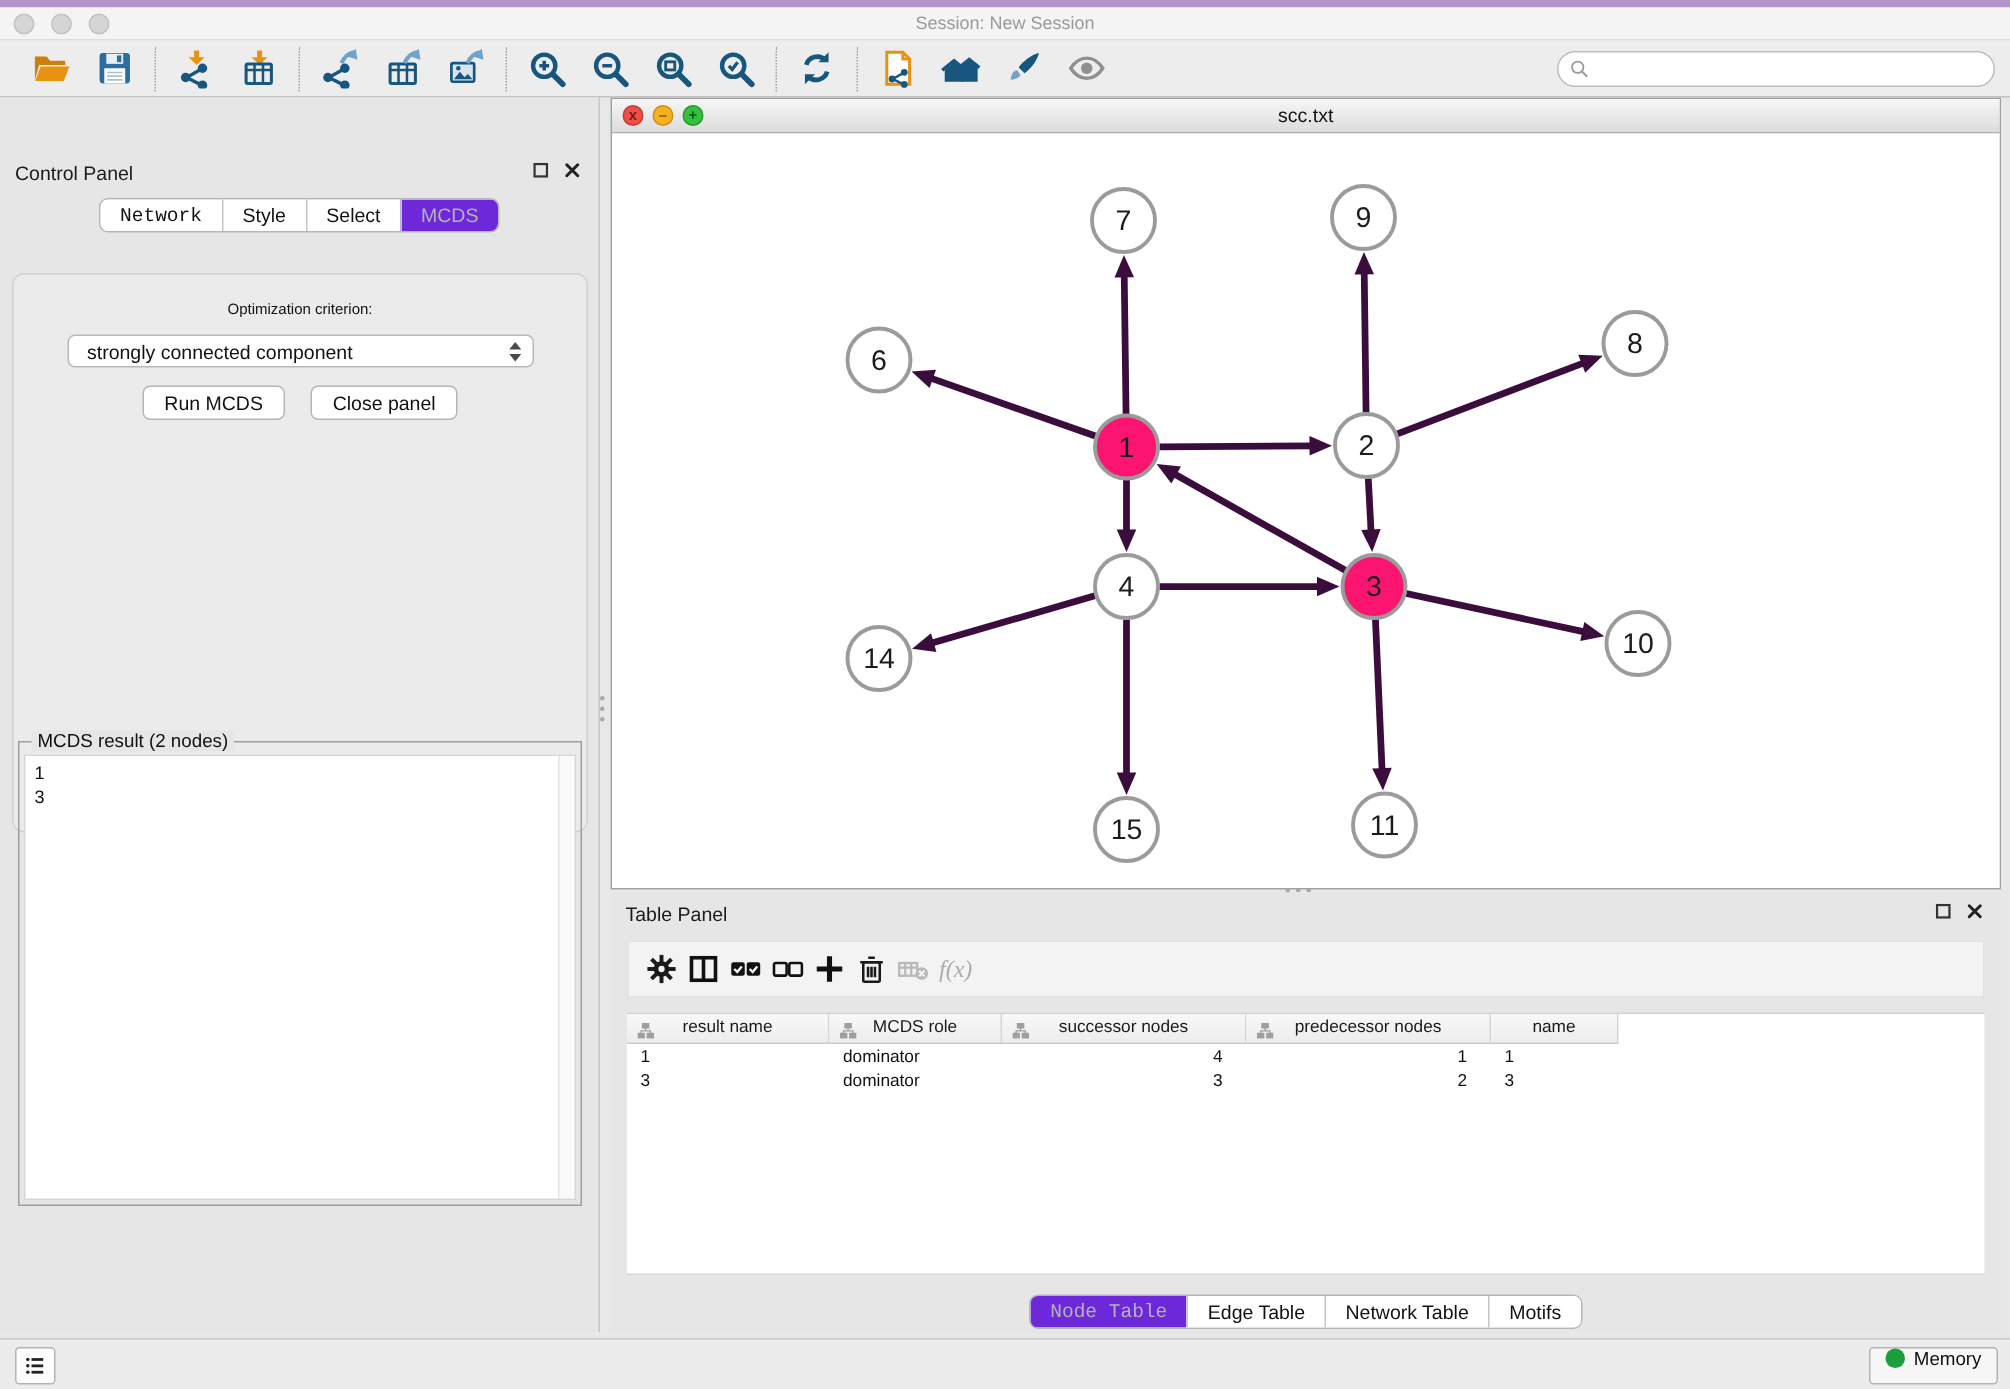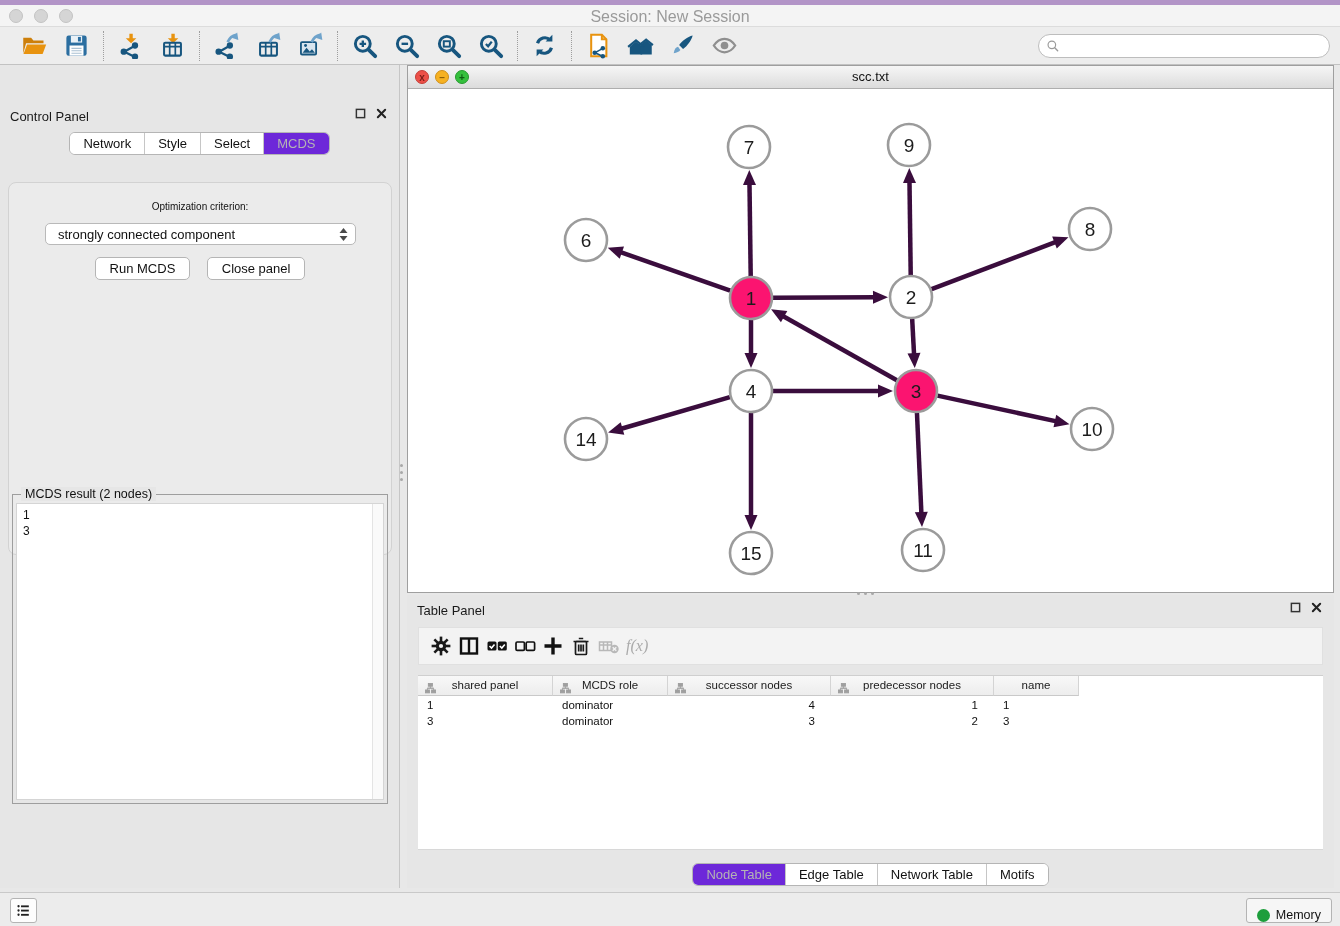--- a/index.html
+++ b/index.html
@@ -4,21 +4,21 @@
 <style>
   * { margin:0; padding:0; box-sizing:border-box; }
   body { font-family:"Liberation Sans", sans-serif; background:#555; }
   .window { position:relative; width:1340px; height:926px; background:#e8e8e8; overflow:hidden; }
 
   
   .top-band { position:absolute; left:0; top:0; width:100%; height:5px; background:#b294c7; }
   .titlebar { position:absolute; left:0; top:5px; width:100%; height:22px; background:#f4f4f4; border-bottom:1px solid #dcdcdc; }
   .tl-group { position:absolute; left:9px; top:4px; display:flex; gap:11px; }
   .tl { width:14px; height:14px; border-radius:50%; background:#d5d5d5; border:1px solid #c3c3c3; }
-  .win-title { position:absolute; left:0; right:0; top:3px; text-align:center; font-size:16px; color:#9a9a9a; }
+  .win-title { position:absolute; left:0; right:0; top:3px; text-align:center; font-size:12px; color:#9a9a9a; }
 
   .toolbar { position:absolute; left:0; top:27px; width:100%; height:38px; background:#ededed; border-bottom:1px solid #c2c2c2; display:flex; align-items:center; padding-left:8px; }
   #toolbar-groups { display:flex; align-items:center; }
   .tgroup { display:flex; gap:15px; padding:0 13px; align-items:center; }
   .tsep { width:1px; height:30px; border-left:1px dotted #9e9e9e; }
   .ticon { width:27px; height:27px; display:inline-block; }
   .ticon svg { width:100%; height:100%; display:block; }
   .searchbox { margin-left:auto; margin-right:10px; width:292px; height:24px; background:#fff; border:1px solid #bdbdbd; border-radius:12px; display:flex; align-items:center; padding-left:7px; }
   .searchbox svg { width:14px; height:14px; }
   .searchbox input { border:none; outline:none; flex:1; height:20px; font-size:12px; background:transparent; padding-left:4px; }
@@ -27,21 +27,21 @@
   .panel-title { font-size:13px; color:#1a1a1a; }
   .panel-btns { position:absolute; right:12px; top:7px; display:flex; gap:10px; align-items:center; }
   .pb { width:11px; height:11px; display:inline-block; }
   .pb svg { width:100%; height:100%; display:block; }
 
   .control-panel { position:absolute; left:0; top:65px; width:400px; height:823px; background:#e6e6e6; border-right:1px solid #c6c6c6; }
   .cp-header { position:relative; height:26px; padding:6px 0 0 10px;margin-top:36px; }
 
   .seg { display:inline-flex; border:1px solid #b5b5b5; border-radius:6px; overflow:hidden; background:#fff; }
   .seg-item { padding:3px 13px; font-size:13px; color:#111; border-left:1px solid #c6c6c6; background:#fff; cursor:default; white-space:nowrap; }
-  .seg-item:first-child { border-left:none; }
+  .seg-item:first-child { border-left:none;font-family:Liberation Mono, monospace; }
   .seg-item.selected { background:#6d28d9; color:#b4b4b4; }
   .cp-tabs-row { text-align:center; margin-top:5px; }
 
   .cp-box { position:absolute; left:8px; top:117px; width:384px; height:373px; background:#ebebeb; border:1px solid #d2d2d2; border-radius:8px; }
   .opt-label { text-align:center; margin-top:18px; font-size:10px; color:#111; }
   .dropdown { position:absolute; left:36px; top:40px; width:311px; height:22px; background:#fff; border:1px solid #b9b9b9; border-radius:5px; font-size:13px; color:#111; display:flex; align-items:center; padding-left:12px; }
   .dd-arrows { position:absolute; right:6px; top:3px; width:11px; height:15px; }
   .btn-row { position:absolute; left:0; top:74px; width:100%; text-align:center; }
   .mac-btn { display:inline-block; background:#fff; border:1px solid #b5b5b5; border-radius:5px; font-size:13px; color:#111; padding:3px 14px; margin:0 6px; }
 
@@ -71,21 +71,21 @@
   .th { position:relative; height:20px; background:linear-gradient(#f8f8f8,#ededed); border-right:1px solid #d4d4d4; border-bottom:1px solid #c9c9c9; font-size:11.5px; color:#1a1a1a; text-align:center; line-height:19px; }
   .th .orgicon { position:absolute; left:7px; top:5px; width:11px; height:11px; }
   .trow { display:flex; height:16px; font-size:11.5px; color:#111; line-height:16px; }
   .td { overflow:hidden; white-space:nowrap; }
   .tp-tabs-row { position:absolute; left:0; top:268px; width:100%; text-align:center; }
 
   
   .statusbar { position:absolute; left:0; top:892px; width:100%; height:34px; background:#ececec; border-top:1px solid #c9c9c9; }
   .sb-left-btn { position:absolute; left:10px; top:5px; width:27px; height:25px; background:#fdfdfd; border:1px solid #b4b4b4; border-radius:3px; padding:3px; }
   .sb-left-btn svg { width:100%; height:100%; }
-  .memory-btn { position:absolute; right:8px; top:5px; height:25px; background:#f6f6f6; border:1px solid #b4b4b4; border-radius:3px; display:flex; align-items:flex-end; gap:6px; padding:0 10px; font-size:12.5px; color:#111; }
+  .memory-btn { position:absolute; right:8px; top:5px; height:25px; background:#f6f6f6; border:1px solid #b4b4b4; border-radius:3px; display:flex; align-items:flex-start; gap:6px; padding:0 10px; font-size:12.5px; color:#111; }
   .mem-dot { width:13px; height:13px; border-radius:50%; background:#1d9e3c; }
 
   .splitter-dots-v { position:absolute; left:398px; top:455px; width:6px; height:34px; display:flex; flex-direction:column; gap:4px; align-items:center; justify-content:center; }
   .splitter-dots-v i, .splitter-dots-h i { width:3px; height:3px; border-radius:50%; background:#a8a8a8; }
   .splitter-dots-h { position:absolute; left:848px; top:590px; width:34px; height:6px; display:flex; gap:4px; align-items:center; justify-content:center; }
 </style>
 </head>
 <body>
 
 <div class="window">
@@ -497,21 +497,21 @@
       </div>
     <div class="tbl">
       <div class="thead" id="thead">
           <div class="th" style="width: 135px;"><span class="orgicon"><svg viewBox="0 0 11 11">
                 <g fill="#9f9f9f" stroke="#9f9f9f">
                   <rect x="3.4" y="0.4" width="4" height="2.8"></rect>
                   <rect x="0.4" y="7" width="4" height="2.8"></rect>
                   <rect x="6.6" y="7" width="4" height="2.8"></rect>
                   <path d="M5.4 3.2v2M2.4 7V5.2h6.2V7M2.4 5.2h6.2" fill="none" stroke-width="0.9"></path>
                 </g>
-              </svg></span><span>shared panel</span></div>
+              </svg></span><span>result name</span></div>
           <div class="th" style="width: 115px;"><span class="orgicon"><svg viewBox="0 0 11 11">
                 <g fill="#9f9f9f" stroke="#9f9f9f">
                   <rect x="3.4" y="0.4" width="4" height="2.8"></rect>
                   <rect x="0.4" y="7" width="4" height="2.8"></rect>
                   <rect x="6.6" y="7" width="4" height="2.8"></rect>
                   <path d="M5.4 3.2v2M2.4 7V5.2h6.2V7M2.4 5.2h6.2" fill="none" stroke-width="0.9"></path>
                 </g>
               </svg></span><span>MCDS role</span></div>
           <div class="th" style="width: 163px;"><span class="orgicon"><svg viewBox="0 0 11 11">
                 <g fill="#9f9f9f" stroke="#9f9f9f">

